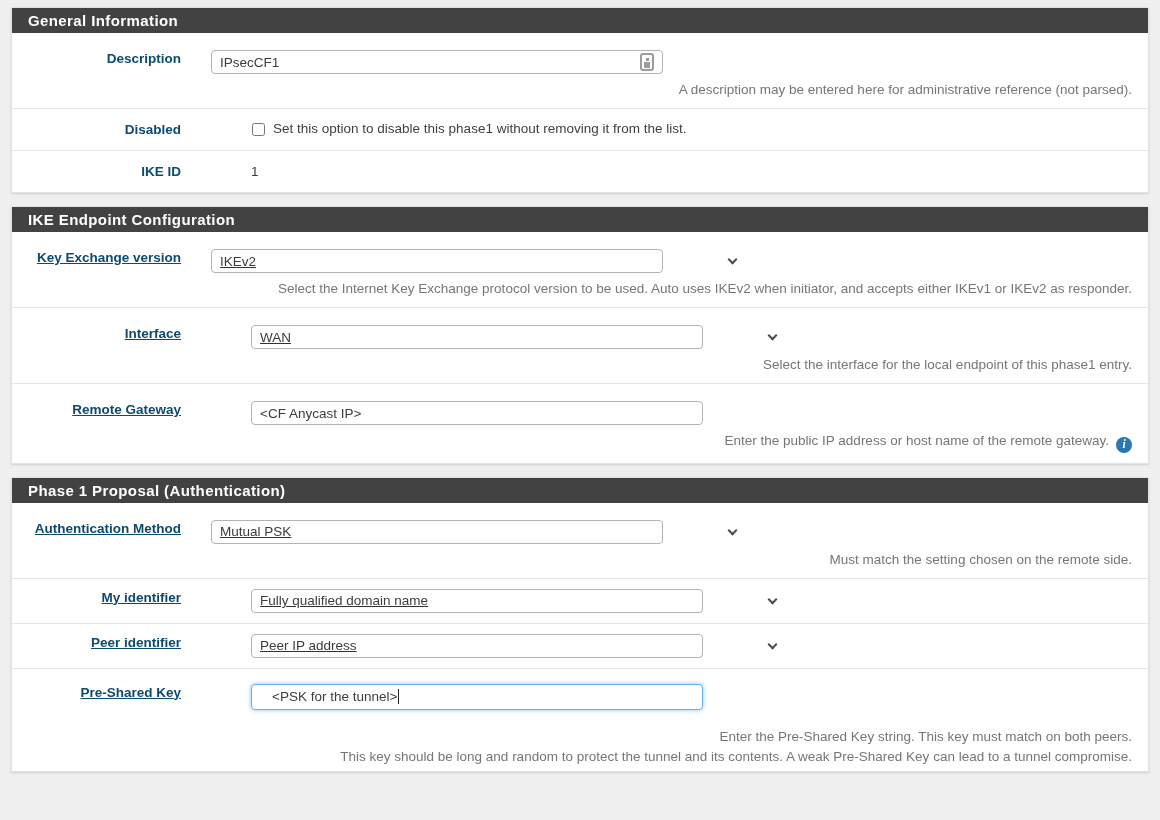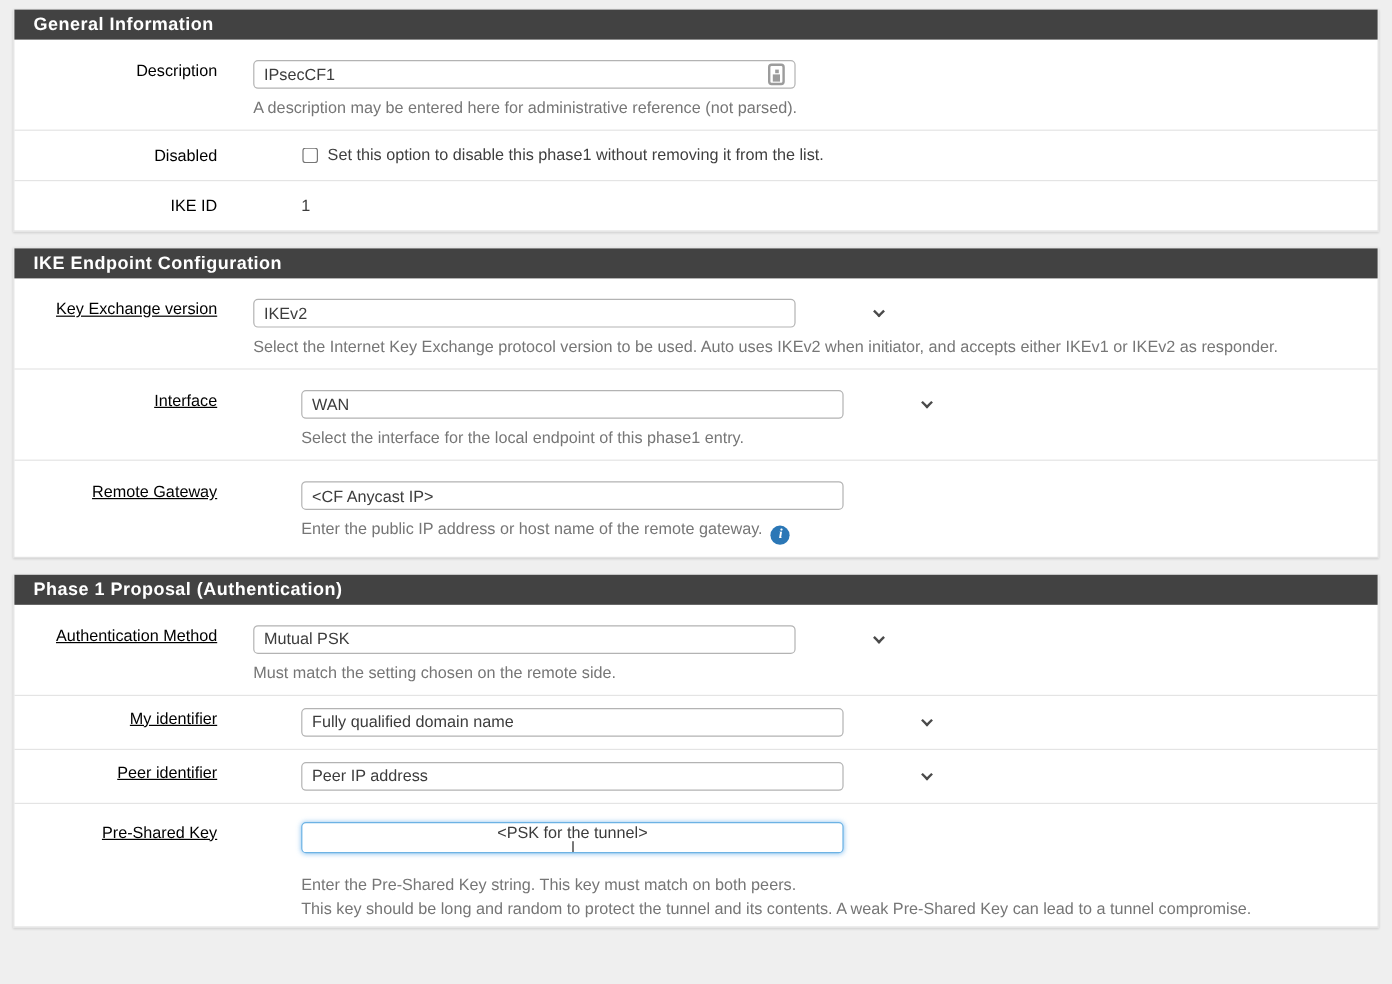--- a/index.html
+++ b/index.html
@@ -28,22 +28,22 @@
     padding: 0 16px;
   }
   .form-row { display: flex; }
   .form-row + .form-row { border-top: 1px solid #e4e4e4; gap: 40px; }
 
   .row-label {
     flex: 0 0 199px;
     padding: 17px 30px 10px 0;
     text-align: right;
     font-size: 13.5px;
-    font-weight: 400;
-    color: #000000;
+    font-weight: 700;
+    color: #0c4a6e;
     line-height: 17px;
   }
   .row-label.underlined { }
   .row-label.underlined .lbl { text-decoration: underline; text-align: right; }
   .row-content { flex: 1; padding: 17px 16px 10px 0; }
 
   .compact .row-label { padding-top: 12px; padding-bottom: 12px; }
   .compact .row-content { padding-top: 12px; padding-bottom: 12px; }
   .tight .row-label { padding-top: 10px; padding-bottom: 10px; }
   .tight .row-content { padding-top: 10px; padding-bottom: 10px; }
@@ -64,39 +64,40 @@
   .input-wrap { position: relative; width: 452px; }
   .autofill-icon {
     position: absolute; right: 9px; top: 3px;
     width: 14px; height: 18px;
     border: 2px solid #9c9c9c; border-radius: 3px;
     display: flex; flex-direction: column; align-items: center; justify-content: flex-end;
   }
   .autofill-icon .dot { width: 3px; height: 3px; background: #9c9c9c; margin-bottom: 1px; }
   .autofill-icon .bar { width: 6px; height: 6px; background: #9c9c9c; margin-bottom: 1px; }
 
-  .select-wrap { position: relative; width: 536px; }
+  .select-wrap { position: relative; width: 536px; text-decoration: underline; }
   select.select-box {
     appearance: none; -webkit-appearance: none;
     padding-right: 26px;
   }
   .chev {
     position: absolute; right: 11px; top: 7px;
     width: 7px; height: 7px;
     border-right: 2px solid #4a4a4a;
     border-bottom: 2px solid #4a4a4a;
     transform: rotate(45deg);
     pointer-events: none;
   }
 
   .help {
     margin-top: 7px;
     font-size: 13.5px;
     color: #767676;
     line-height: 17px;
+    text-align: right;
   }
   .help.no-gap { margin-top: 18px; }
 
   .checkbox-line { display: flex; align-items: flex-end; font-size: 13.5px; color: #3f3f3f; }
   .checkbox-line input[type="checkbox"] {
     width: 13px; height: 13px; margin: 0 8px 0 1px;
     accent-color: #fff;
     border: 1px solid #8a8a8a;
   }
   .static-value { font-size: 13.5px; color: #3c3c3c; line-height: 17px; }
@@ -113,21 +114,21 @@
   .dual { display: flex; align-items: flex-start; }
   .dual .second-input { width: 451px; margin-left: 31px; }
 
   .psk-row .row-content { padding-top: 15px; padding-bottom: 6px; }
   .psk-input {
     width: 452px; height: 26px;
     border: 1px solid #6cb2e4; border-radius: 4px;
     box-shadow: 0 0 4px rgba(102,175,233,.75);
     font-size: 13.5px; color: #3c3c3c;
     padding: 0 20px; background: #fff;
-    display: flex; align-items: center; flex-direction: column;
+    display: flex; align-items: center;
   }
   .caret { display: inline-block; width: 1px; height: 15px; background: #222; margin-left: 1px; }
 </style>
 </head>
 <body>
 
 <div class="page">
 
   <section class="panel">
     <div class="panel-heading">General Information</div>

